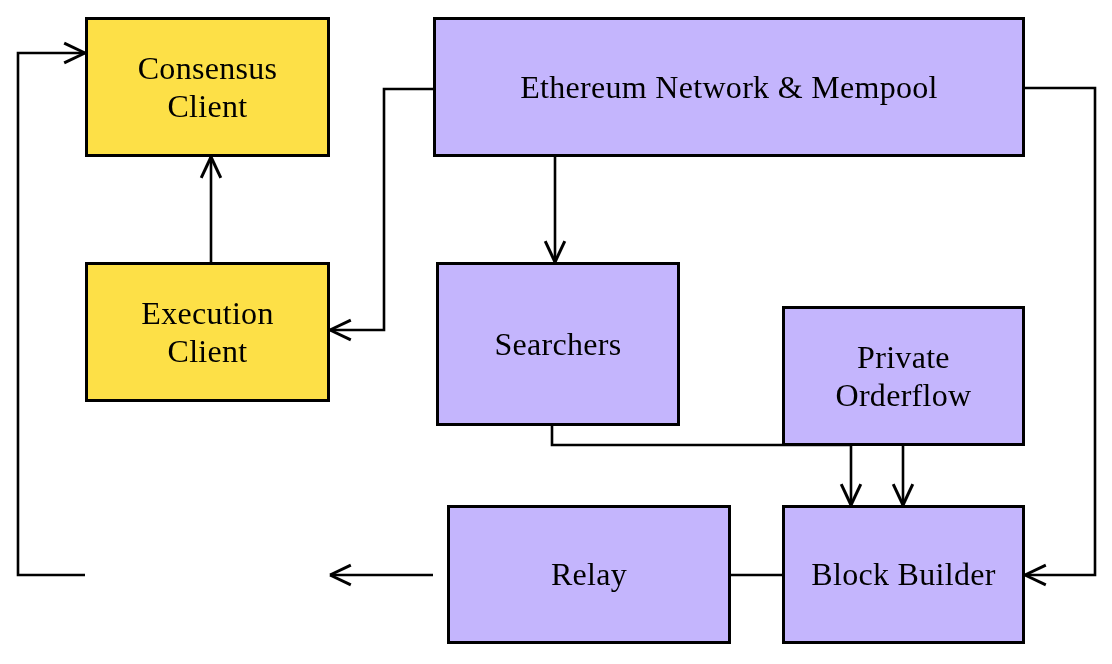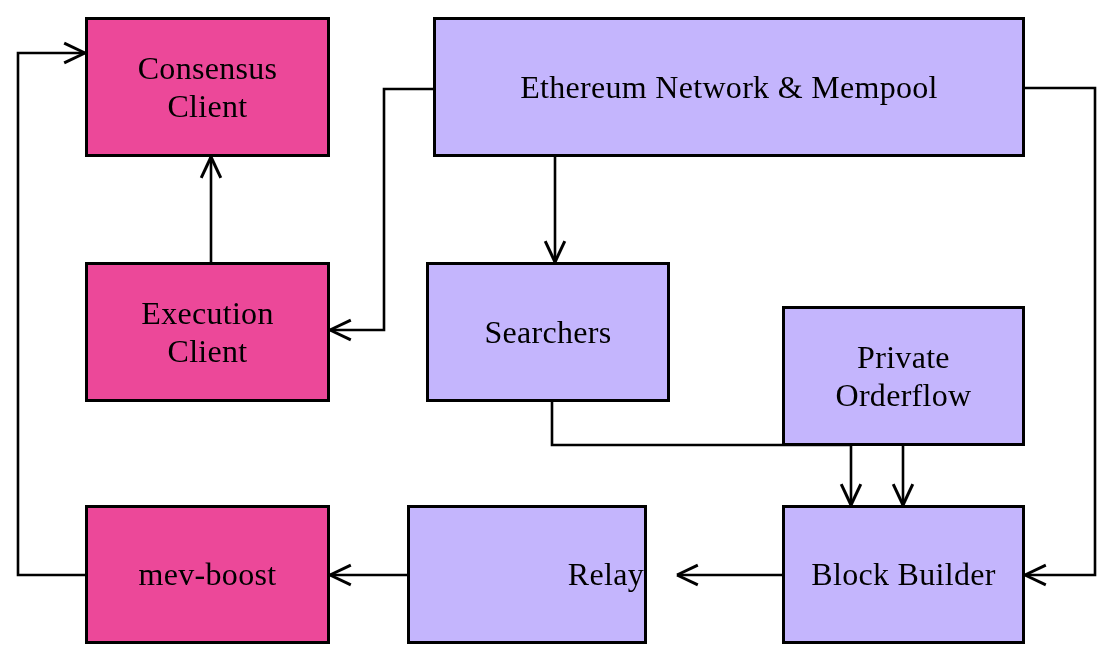--- a/index.html
+++ b/index.html
@@ -27,21 +27,21 @@
     position: absolute;
     box-sizing: border-box;
     border: 3.5px solid #000000;
     background: #c4b5fd;
     display: flex;
     align-items: center;
     justify-content: center;
     z-index: 2;
   }
   .node.gray {
-    background: #ec4899;
+    background: #fde047;
   }
   .node .label {
     font-size: 32px;
     line-height: 1.2;
     color: #000000;
     text-align: center;
     white-space: pre-line;
     letter-spacing: 0.3px;
   }
 </style>
@@ -101,29 +101,26 @@
       <div class="label">Consensus
 Client</div>
     </div>
     <div class="node" style="left: 433px; top: 17px; width: 592px; height: 140px;">
       <div class="label">Ethereum Network &amp; Mempool</div>
     </div>
     <div class="node gray" style="left: 85px; top: 262px; width: 245px; height: 140px;">
       <div class="label">Execution
 Client</div>
     </div>
-    <div class="node" style="left: 426px; top: 262px; width: 244px; height: 140px;">
+    <div class="node" style="left: 436px; top: 262px; width: 244px; height: 164px;">
       <div class="label">Searchers</div>
     </div>
     <div class="node" style="left: 782px; top: 262px; width: 243px; height: 140px; margin-top: 44px;">
       <div class="label">Private
 Orderflow</div>
     </div>
-    <div class="node gray" style="left: 85px; top: 505px; width: 245px; height: 139px;">
-      <div class="label">mev-boost</div>
-    </div>
-    <div class="node" style="left: 407px; top: 505px; width: 240px; height: 139px; justify-content: flex-end;">
+    <div class="node" style="left: 447px; top: 505px; width: 284px; height: 139px;">
       <div class="label">Relay</div>
     </div>
     <div class="node" style="left: 782px; top: 505px; width: 243px; height: 139px; align-items: center;">
       <div class="label">Block Builder</div>
     </div>
   </div>
 
 </body></html>

